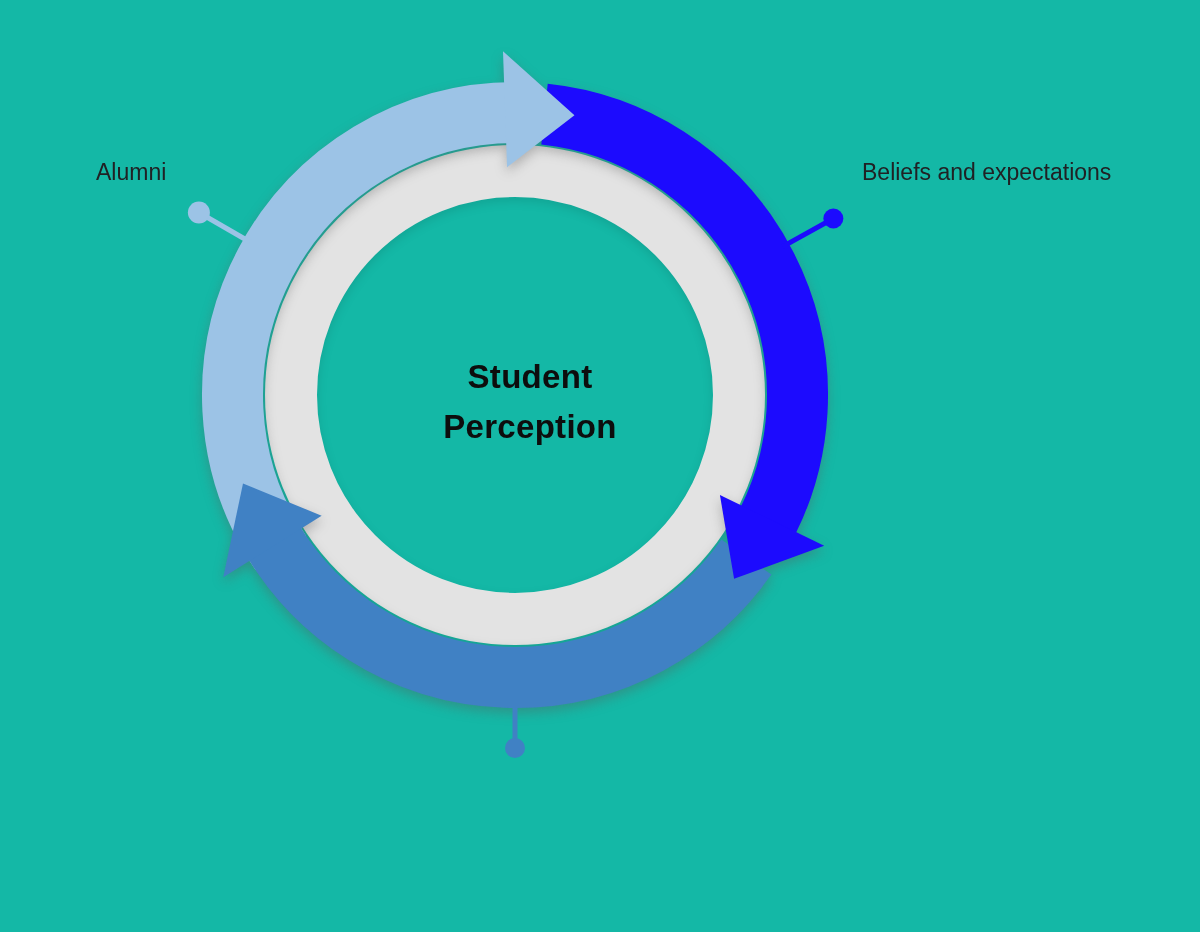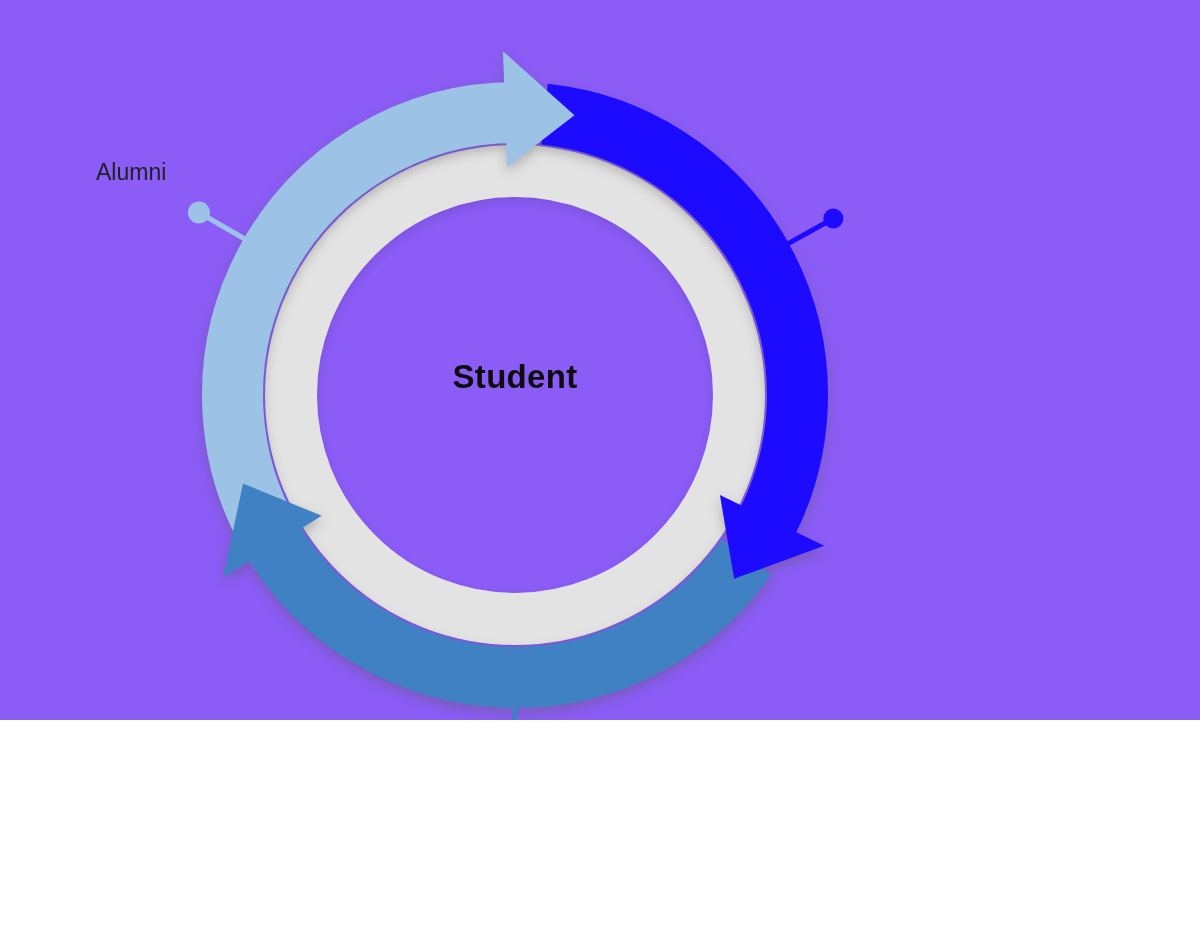--- a/index.html
+++ b/index.html
@@ -1,20 +1,20 @@
 <!DOCTYPE html>
 <html><head>
 <meta charset="utf-8">
 <style>
   html, body { margin: 0; padding: 0; background: #ffffff; }
   .canvas {
     position: relative;
     width: 1200px;
-    height: 720px;
-    background: #8b5cf6;
+    height: 932px;
+    background: #14b8a6;
     overflow: hidden;
     font-family: "Liberation Sans", "DejaVu Sans", sans-serif;
   }
   svg.diagram { position: absolute; left: 0; top: 0; }
   .arc-group { filter: drop-shadow(0px 5px 6px rgba(90, 90, 90, 0.38)); }
   .ring-base { filter: drop-shadow(0px 4px 5px rgba(0, 0, 0, 0.10)); }
   .callout-label {
     position: absolute;
     font-size: 23px;
     line-height: 28px;
@@ -24,20 +24,21 @@
   .center-title {
     position: absolute;
     transform: translateX(-50%);
     text-align: center;
     font-weight: 700;
     font-size: 33px;
     line-height: 50px;
     color: #0d0d0d;
     letter-spacing: 0.3px;
     white-space: nowrap;
+    margin-left: 15px;
   }
 </style>
 </head>
 <body>
 
 <div class="canvas">
 
   <svg id="diagram" class="diagram" width="1200" height="932" viewBox="0 0 1200 932">
       <g class="ring-base">
         <circle cx="515" cy="395" r="224" fill="none" stroke="#e3e3e3" stroke-width="52"></circle>
@@ -55,19 +56,21 @@
         <circle cx="198.90072761867992" cy="212.49999999999997" r="11" fill="#9cc3e6"></circle>
         <line x1="782.6336303846551" y1="246.64825620462085" x2="833.3615733987401" y2="218.5292982303333" stroke="#1c0bfe" stroke-width="5"></line>
         <circle cx="833.3615733987401" cy="218.5292982303333" r="10" fill="#1c0bfe"></circle>
         <line x1="515" y1="703" x2="515" y2="748" stroke="#4081c4" stroke-width="5"></line>
         <circle cx="515" cy="748" r="10" fill="#4081c4"></circle>
       </g>
     </svg>
 
   <div class="callout-label" style="left: 96px; top: 158px;">Alumni</div>
 
+  <div class="callout-label" style="left: 862px; top: 158px;">Beliefs and expectations</div>
 
 
   <div class="center-title" id="center-title" style="left: 515px; top: 352px;">
     <div>Student</div>
+    <div>Perception</div>
   </div>
 
 </div>
 
 </body></html>

